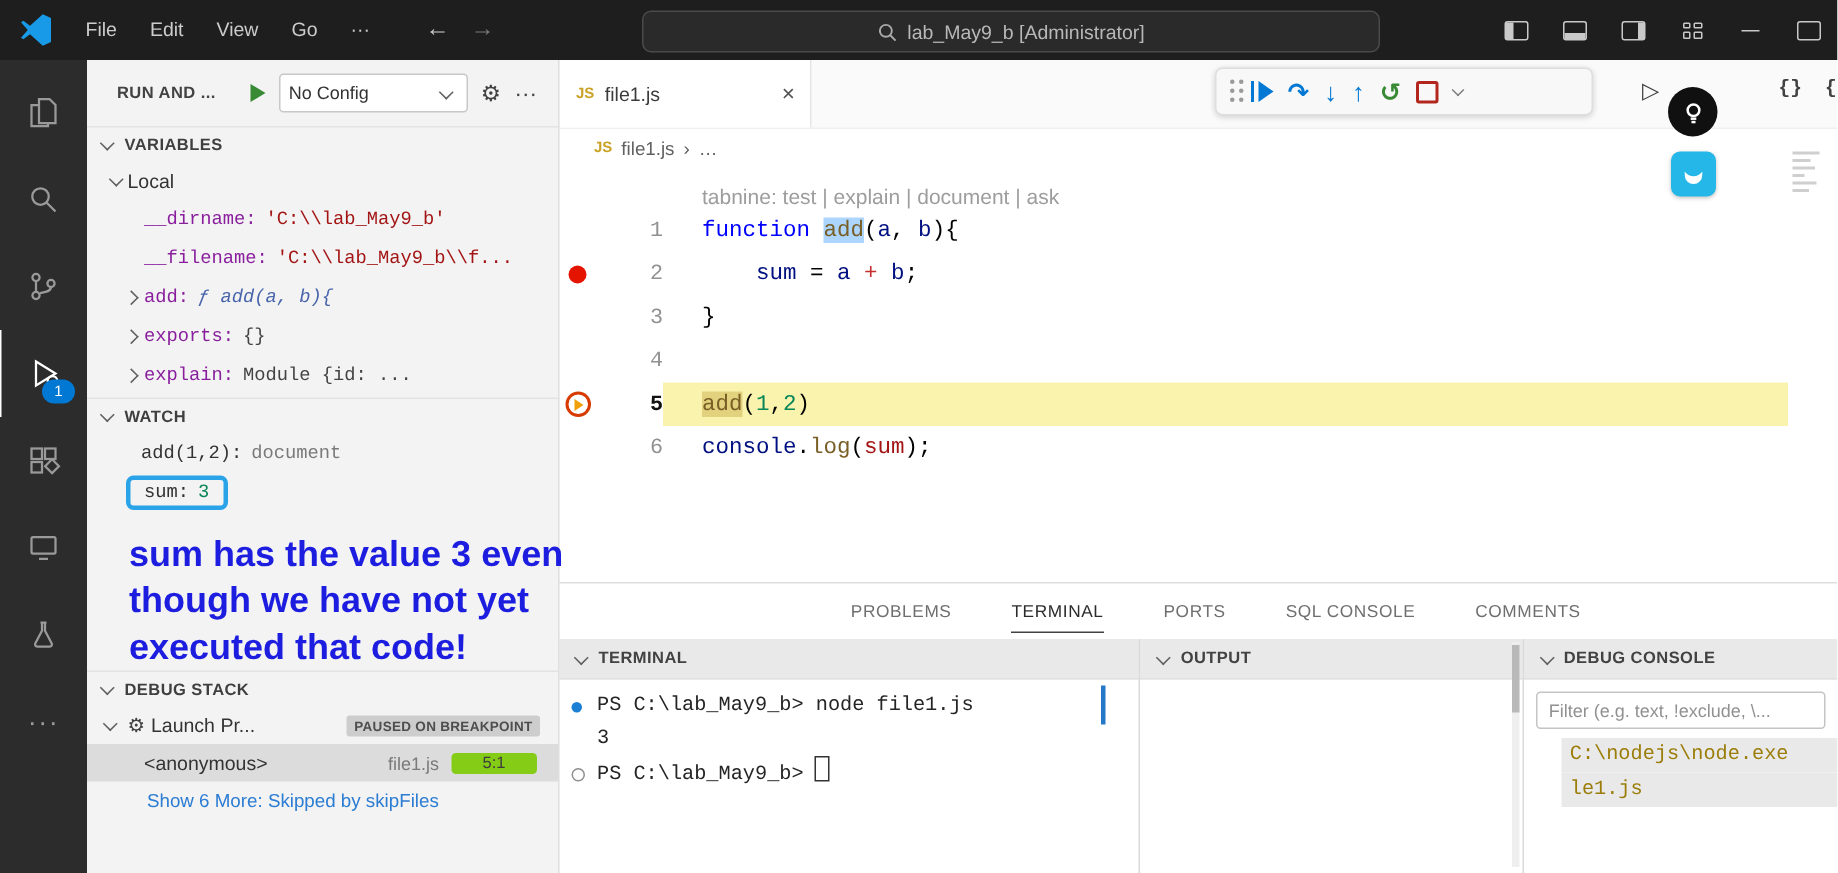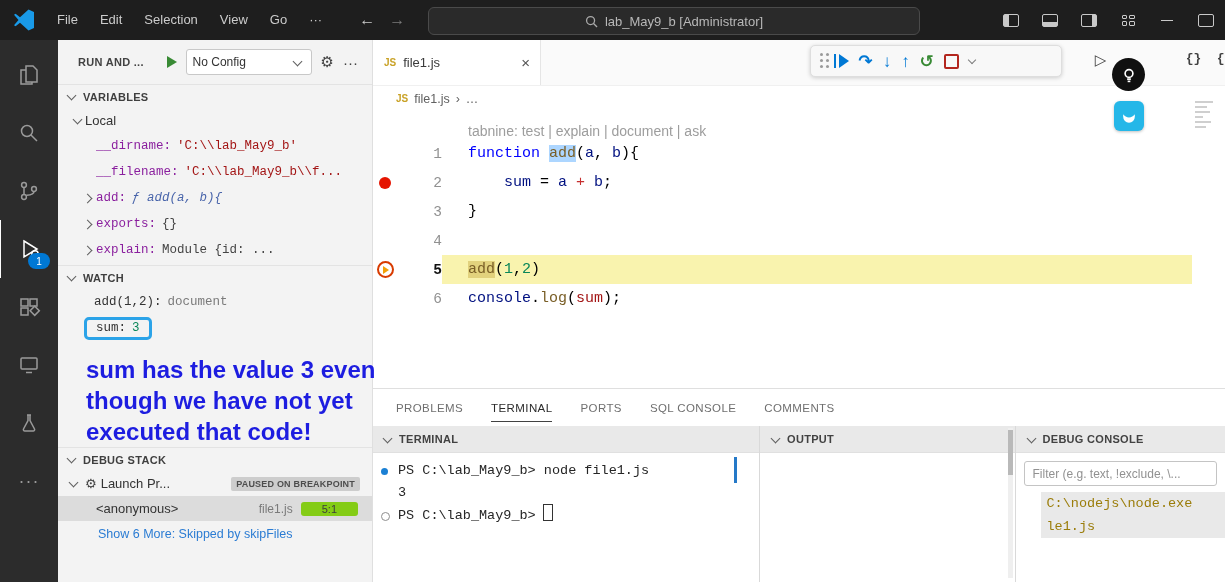--- a/index.html
+++ b/index.html
@@ -120,21 +120,21 @@
   .ed-braces{font-family:"Liberation Mono","DejaVu Sans Mono",monospace;font-size:13px;font-weight:bold;}
 
   
   .tabnine-circle{left:1112px;top:58px;width:33px;height:33px;border-radius:50%;background:#101010;z-index:40;
     display:flex;align-items:center;justify-content:center;}
   .tabnine-chat{left:1114px;top:101px;width:30px;height:30px;border-radius:6px;background:#25b7e8;z-index:40;
     display:flex;align-items:center;justify-content:center;box-shadow:0 1px 3px rgba(0,0,0,.25);}
 
   
   .panel{left:372px;top:388px;width:853px;height:194px;background:#fff;border-top:1px solid #dfdfdf;}
-  .panel-tabs{height:37px;display:flex;align-items:center;gap:28px;padding-left:24px;}
+  .panel-tabs{height:37px;display:flex;align-items:center;gap:40px;padding-left:24px;justify-content:center;}
   .ptab{font-size:11.5px;letter-spacing:.4px;color:#6f6f6f;padding:9px 0 7px;border-bottom:1.5px solid transparent;}
   .ptab.active{color:#2b2b2b;border-bottom-color:#424242;}
   .panel-body{display:flex;height:157px;}
   .pcol{position:relative;height:100%;border-left:1px solid #d9d9d9;}
   .pcol:first-child{border-left:none;}
   .pcol-hd{height:26px;background:#e9e9e9;display:flex;align-items:center;padding-left:10px;gap:4px;border-bottom:1px solid #e0e0e0;}
   .pcol-hd .t{font-size:11px;font-weight:bold;color:#424242;letter-spacing:.3px;}
   .term-content{position:relative;padding:7px 0 0 26px;font-size:13.5px;line-height:22px;color:#252525;}
   .term-line{white-space:pre;}
   .term-deco{position:absolute;left:9px;width:7px;height:7px;border-radius:50%;}
@@ -151,21 +151,20 @@
 </style>
 </head>
 <body>
 
 <div class="abs titlebar">
   <svg class="vs-logo" viewBox="0 0 24 24">
     <polygon points="22,4 22,20 16.5,22.5 8,14.8 3.6,18.2 2,17.2 6.5,12 2,6.8 3.6,5.8 8,9.2 16.5,1.5" fill="#199ae8"></polygon>
   </svg>
   <span class="menu-item">File</span>
   <span class="menu-item">Edit</span>
-  <span class="menu-item">Selection</span>
   <span class="menu-item">View</span>
   <span class="menu-item">Go</span>
   <span class="menu-item">···</span>
   <span class="nav-arrows">
     <span>←</span>
     <span class="nav-dim">→</span>
   </span>
   <div class="cmd-center">
     <svg width="13" height="13" viewBox="0 0 14 14">
       <circle cx="6" cy="6" r="4.3" fill="none" stroke="#aaaaaa" stroke-width="1.4"></circle>

